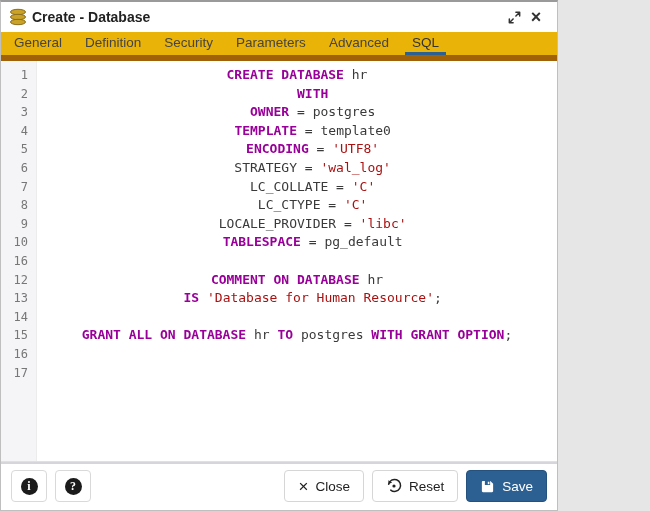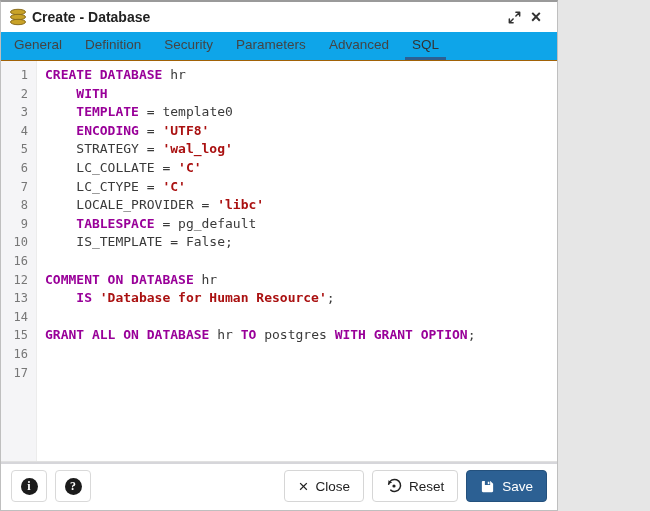--- a/index.html
+++ b/index.html
@@ -30,22 +30,22 @@
     display: flex; align-items: center; justify-content: center;
     cursor: pointer; color: #333; background: none; border: none;
   }
   .close-glyph { font-size: 18px; font-weight: bold; color: #333; line-height: 1; }
 
   
   .tabbar {
     height: 29px; flex: 0 0 29px;
     display: flex; align-items: stretch;
     padding-left: 6px;
-    border-bottom: 1px solid #a16207;
-    background: #0ea5e9;
+    border-bottom: 6px solid #a16207;
+    background: #eab308;
   }
   .tab {
     display: flex; align-items: center;
     padding: 0 7px; margin-right: 9px;
     font-size: 13.5px; color: #444;
     border-bottom: 3px solid transparent;
     cursor: pointer; white-space: nowrap;
   }
   .tab.active { color: #333; border-bottom-color: var(--accent, #2c6093); text-align: center; }
 
@@ -67,29 +67,30 @@
     display: block;
     height: 18.6px; line-height: 18.6px;
     padding-right: 8px;
     font-family: "DejaVu Sans Mono", monospace;
     font-size: 12px; color: #777;
   }
   .code {
     flex: 1 1 auto;
     padding: 5px 8px 0 8px;
     overflow: hidden;
+    text-align: center;
   }
   .code .line {
     height: 18.6px; line-height: 18.6px;
     white-space: pre;
     font-family: "DejaVu Sans Mono", monospace;
     font-size: 13px; color: #3a3a3a;
   }
   .tok-keyword { color: var(--kw, #990099); font-weight: bold; }
-  .tok-string  { color: var(--str, #aa1111); font-weight: bold; }
+  .tok-string  { color: var(--str, #aa1111); }
   .tok-number  { color: var(--num, #aa5500); font-weight: bold; }
   .tok-plain   { color: #3a3a3a; }
 
   
   .footer {
     flex: 0 0 49px;
     display: flex; align-items: center;
     padding: 0 10px;
     border-top: 1px solid #e0e0e0;
     box-shadow: 0 2px 0 #d6d6da inset;
@@ -174,28 +175,28 @@
         <span class="lnum">12</span>
         <span class="lnum">13</span>
         <span class="lnum">14</span>
         <span class="lnum">15</span>
         <span class="lnum">16</span>
         <span class="lnum">17</span>
       </div>
     <div class="code" id="code">
         <div class="line"><span class="tok-keyword">CREATE DATABASE</span><span class="tok-plain"> hr</span></div>
         <div class="line"><span class="tok-plain">    </span><span class="tok-keyword">WITH</span></div>
+        <div class="line"><span class="tok-plain">    </span><span class="tok-keyword">OWNER</span><span class="tok-plain"> = postgres</span></div>
         <div class="line"><span class="tok-plain">    </span><span class="tok-keyword">TEMPLATE</span><span class="tok-plain"> = template0</span></div>
         <div class="line"><span class="tok-plain">    </span><span class="tok-keyword">ENCODING</span><span class="tok-plain"> = </span><span class="tok-string">'UTF8'</span></div>
         <div class="line"><span class="tok-plain">    STRATEGY = </span><span class="tok-string">'wal_log'</span></div>
         <div class="line"><span class="tok-plain">    LC_COLLATE = </span><span class="tok-string">'C'</span></div>
         <div class="line"><span class="tok-plain">    LC_CTYPE = </span><span class="tok-string">'C'</span></div>
         <div class="line"><span class="tok-plain">    LOCALE_PROVIDER = </span><span class="tok-string">'libc'</span></div>
         <div class="line"><span class="tok-plain">    </span><span class="tok-keyword">TABLESPACE</span><span class="tok-plain"> = pg_default</span></div>
-        <div class="line"><span class="tok-plain">    IS_TEMPLATE = False;</span></div>
         <div class="line"></div>
         <div class="line"><span class="tok-keyword">COMMENT ON DATABASE</span><span class="tok-plain"> hr</span></div>
         <div class="line"><span class="tok-plain">    </span><span class="tok-keyword">IS</span><span class="tok-plain"> </span><span class="tok-string">'Database for Human Resource'</span><span class="tok-plain">;</span></div>
         <div class="line"></div>
         <div class="line"><span class="tok-keyword">GRANT ALL ON DATABASE</span><span class="tok-plain"> hr </span><span class="tok-keyword">TO</span><span class="tok-plain"> postgres </span><span class="tok-keyword">WITH GRANT OPTION</span><span class="tok-plain">;</span></div>
       </div>
   </div>
 
   <div class="footer">
     <button class="icon-btn">

